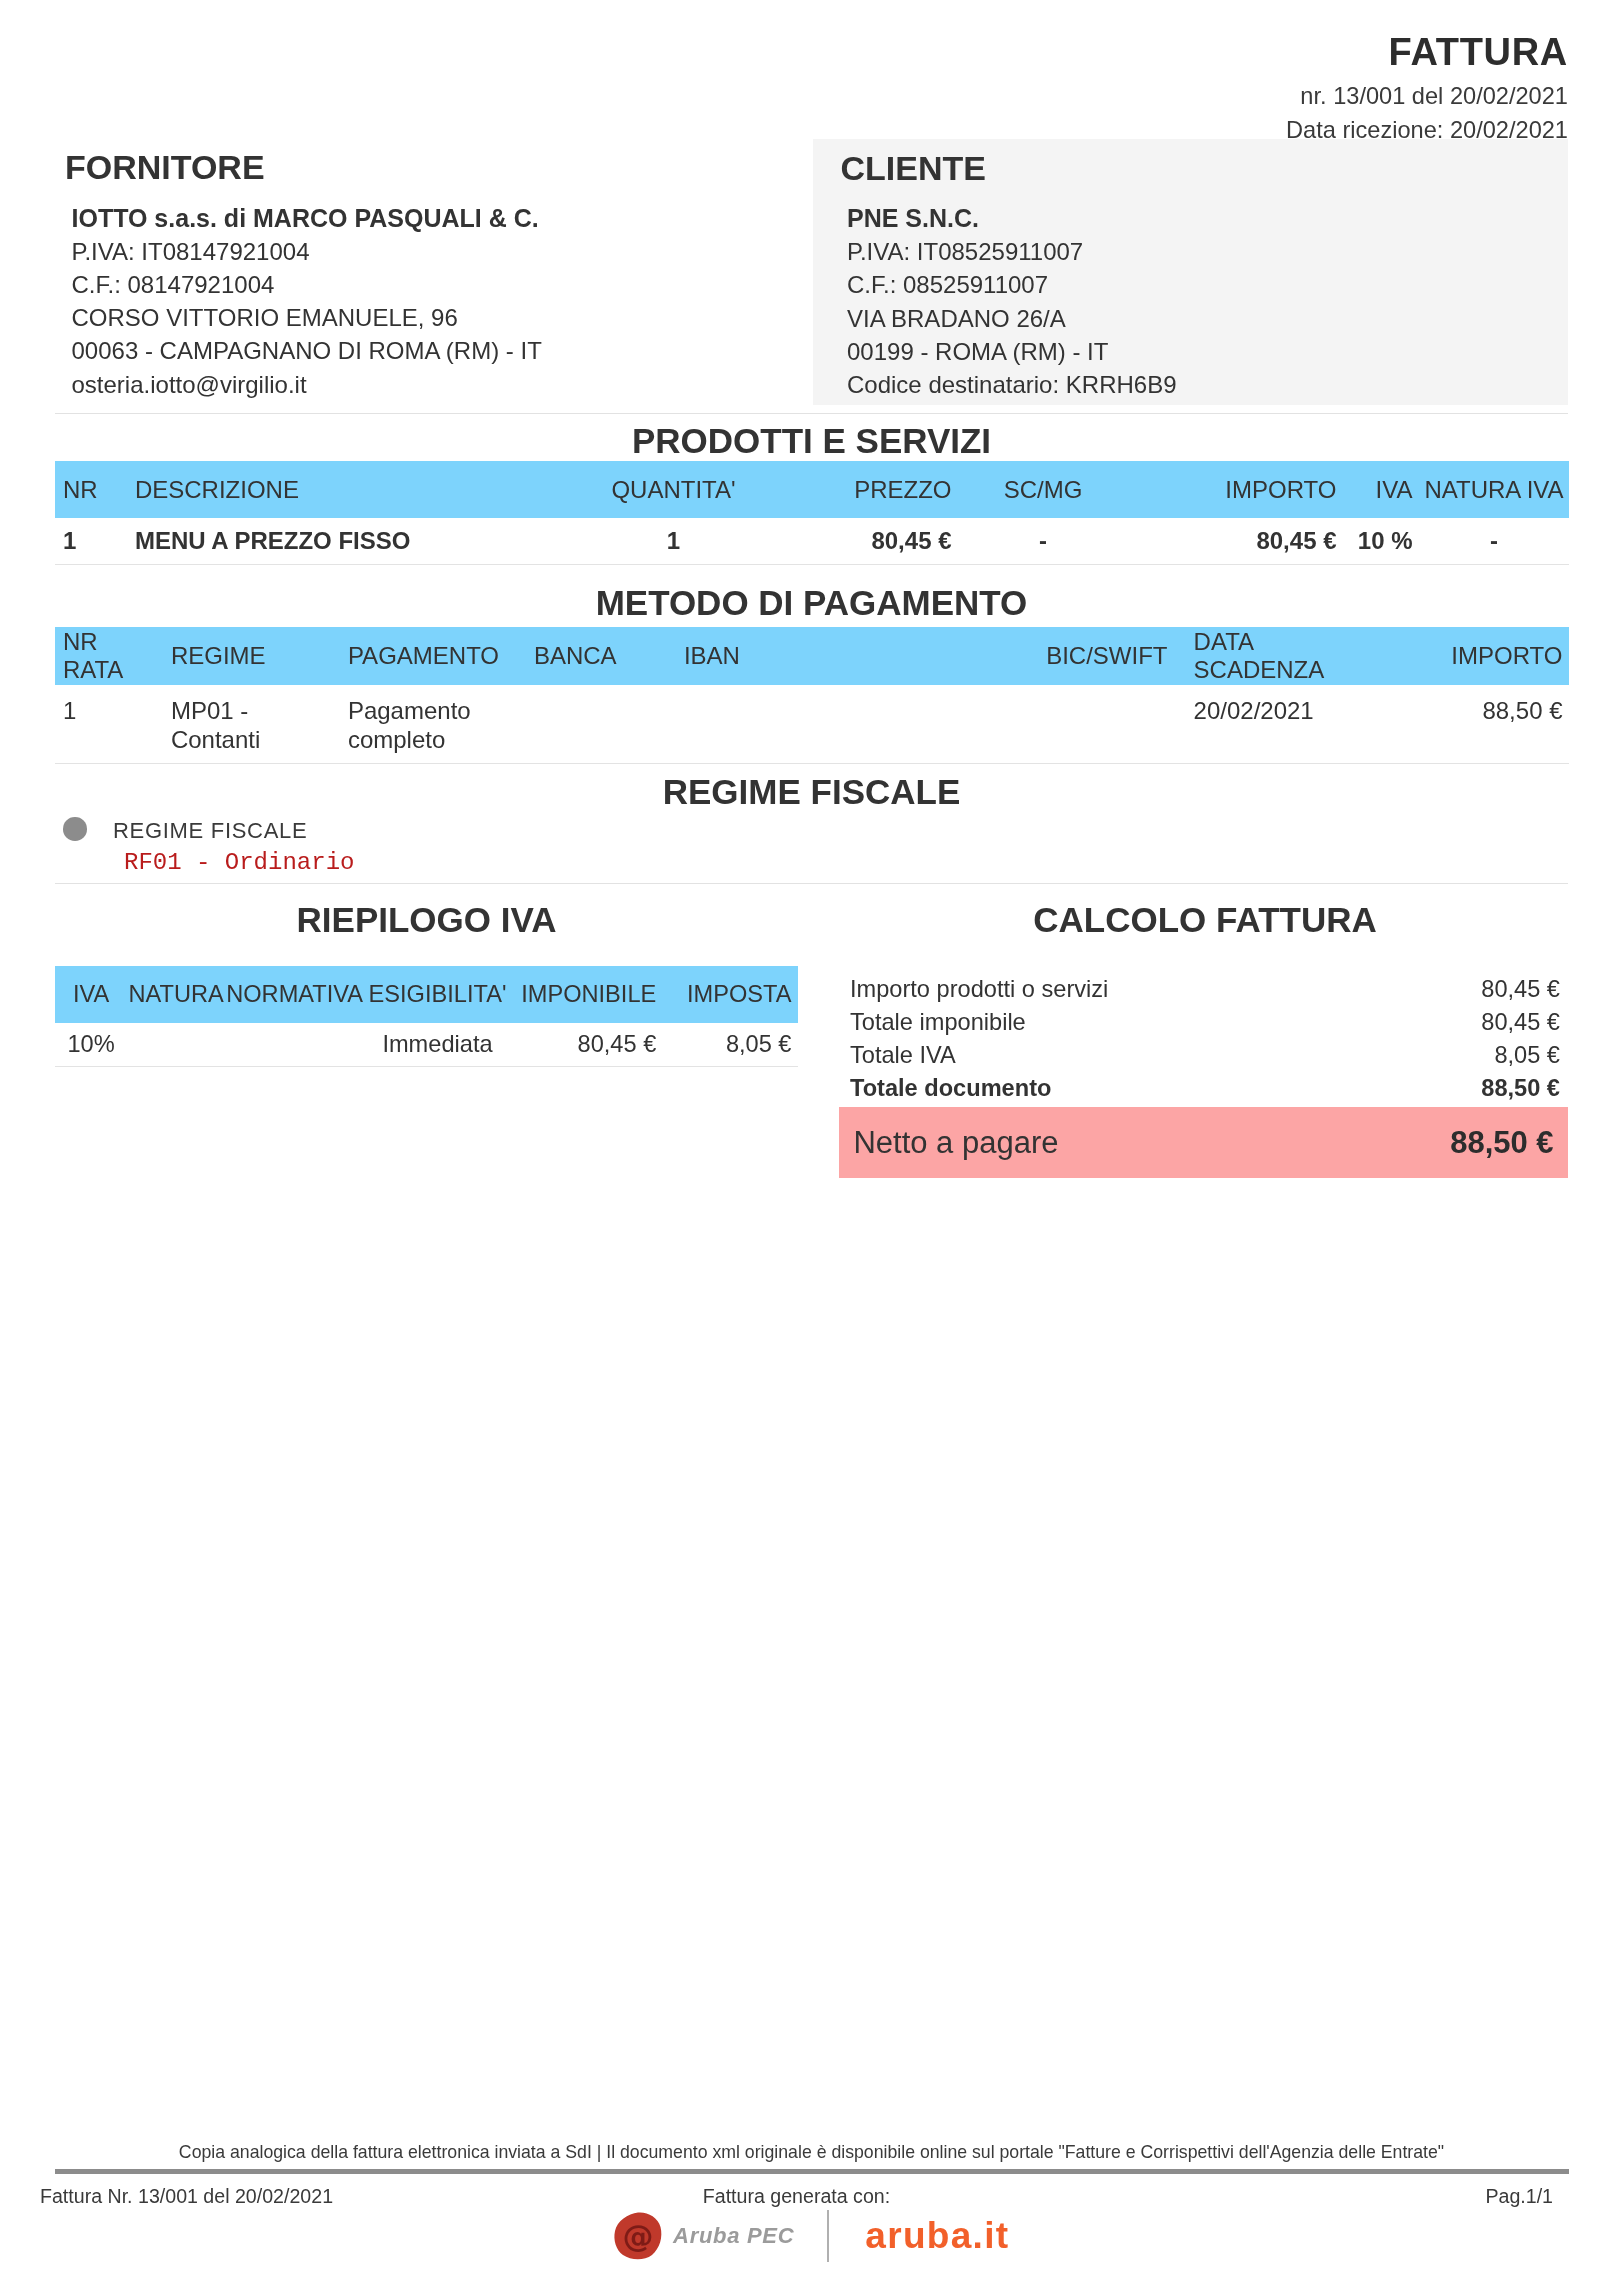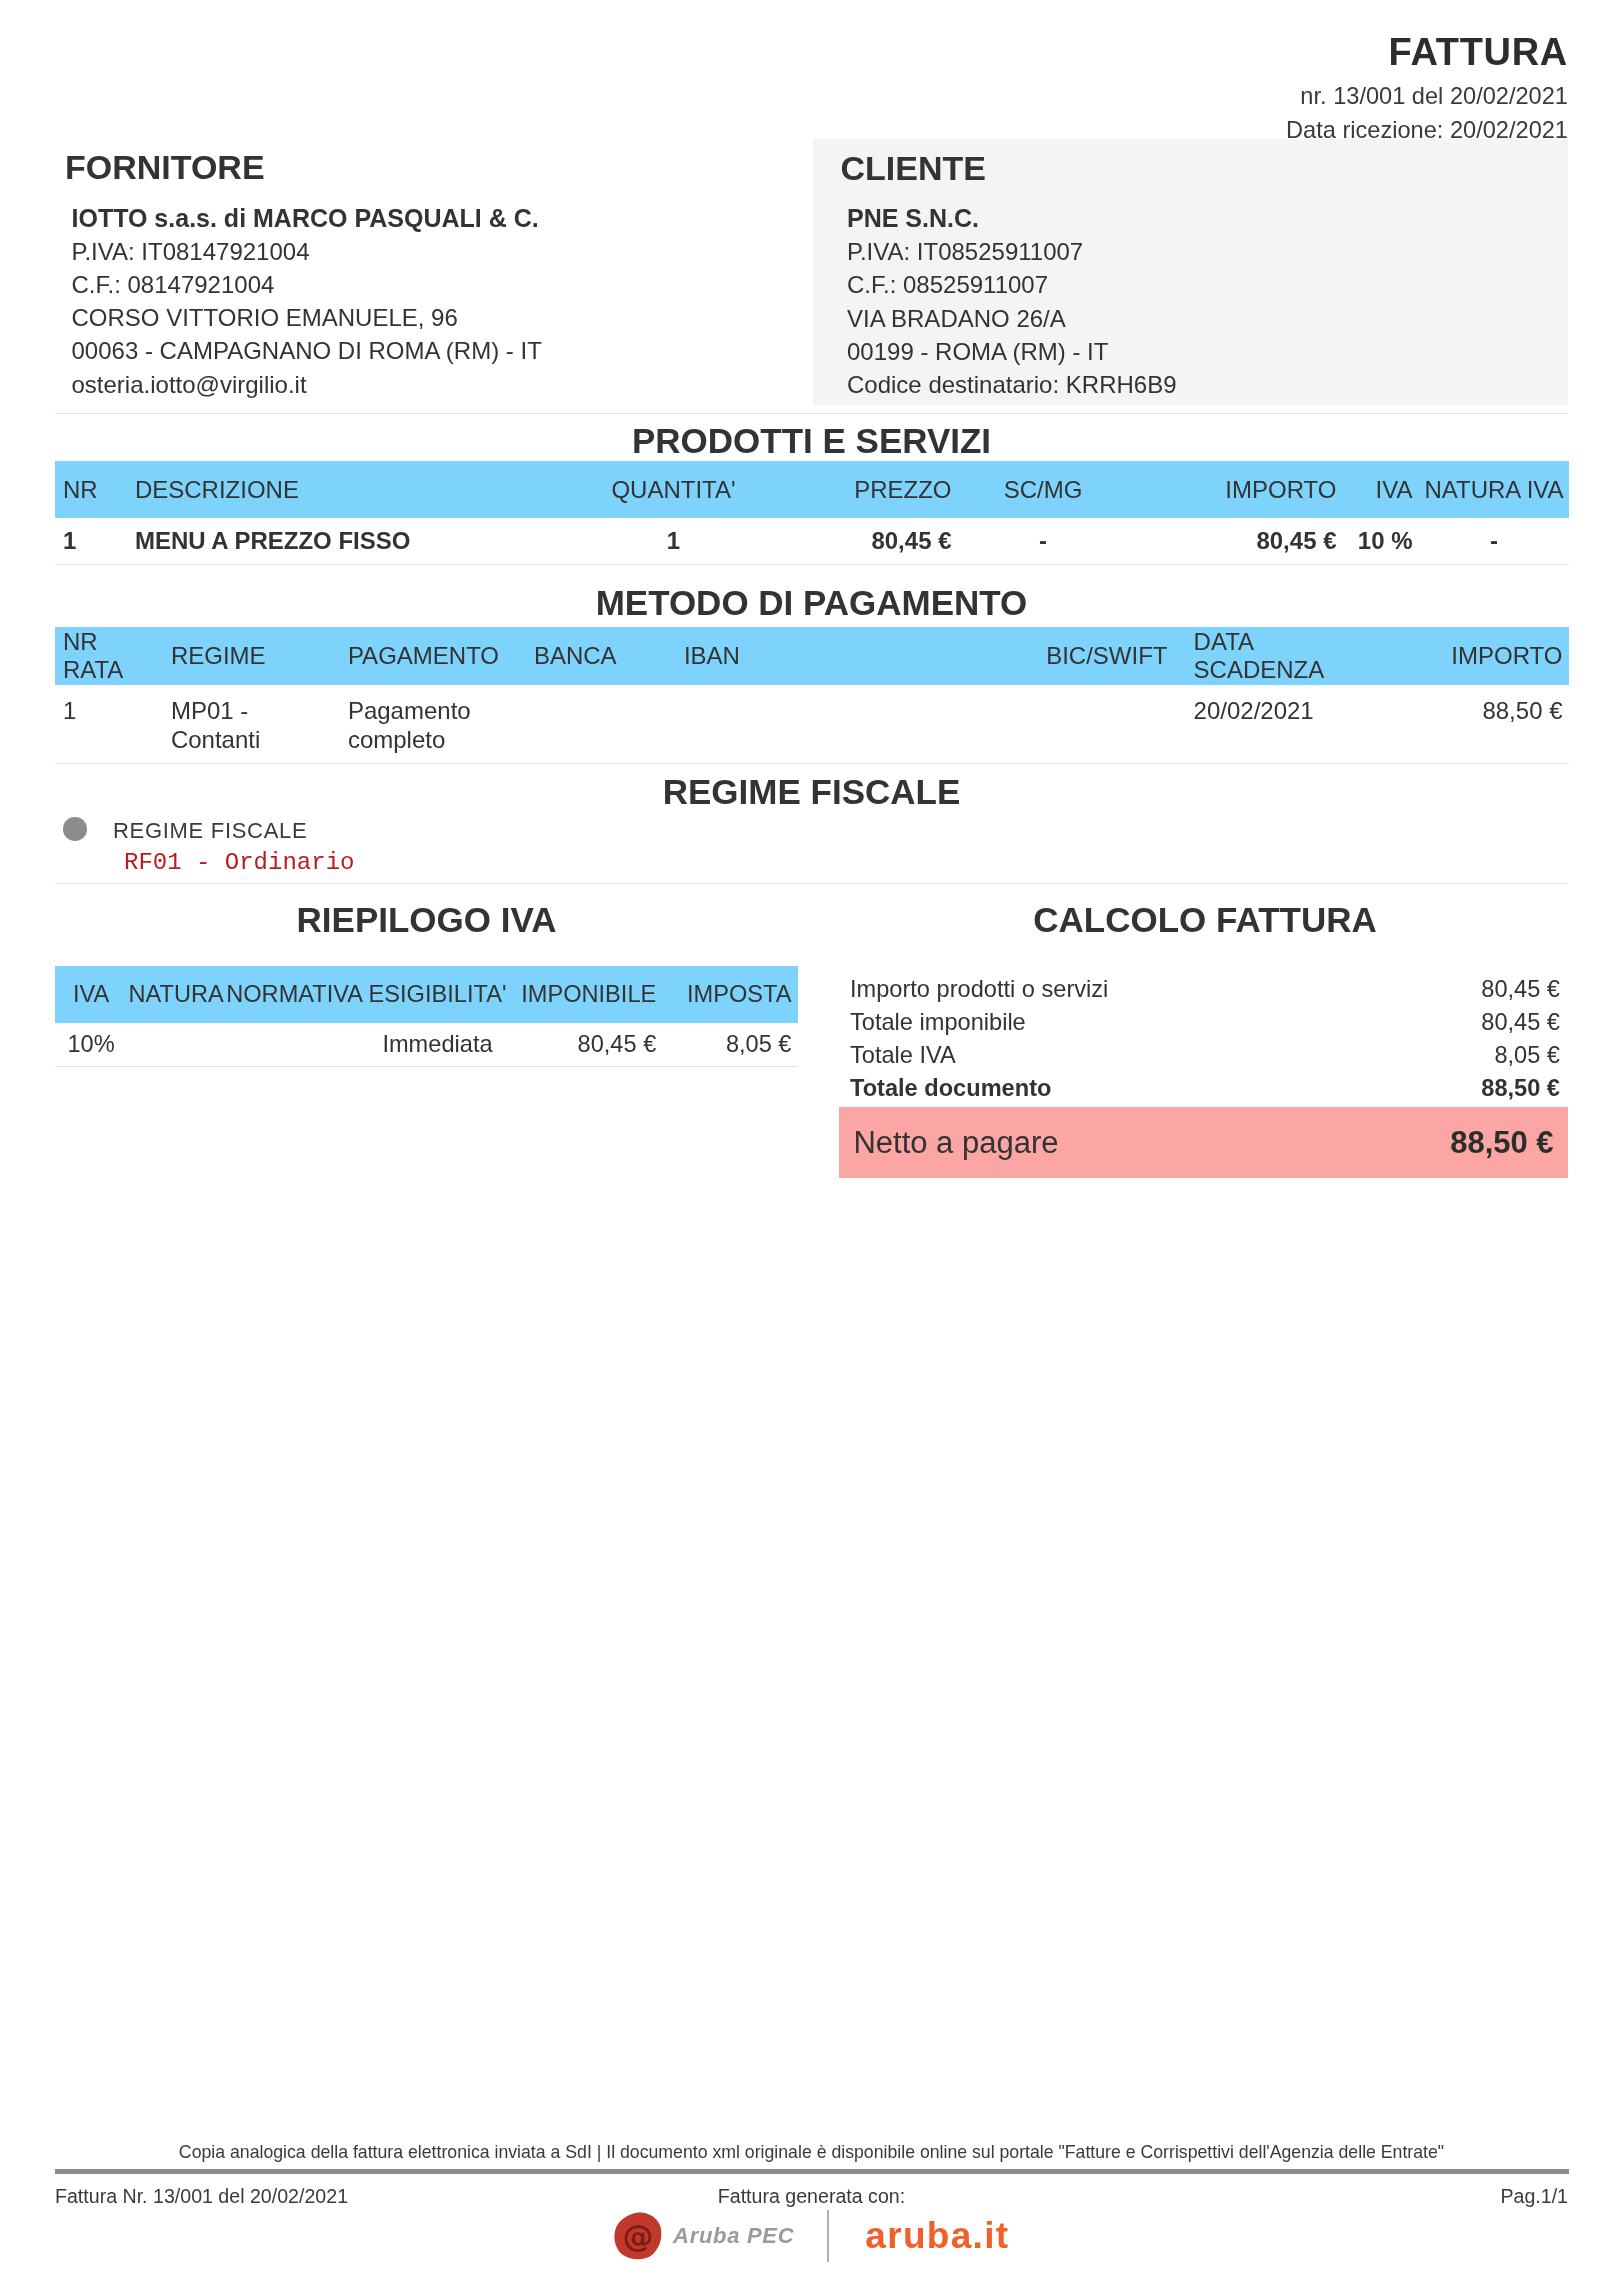--- a/index.html
+++ b/index.html
@@ -61,21 +61,21 @@
   .netto-band {
     position:absolute; left:839px; top:1107px; width:729px; height:71px; background:#fca5a5;
     display:flex; align-items:center; justify-content:space-between; box-sizing:border-box; padding:0 14.4px;
   }
   .netto-label { font-size:31px; color:#333; }
   .netto-value { font-size:31px; font-weight:bold; color:#2d2d2d; }
 
   
   .disclaimer { position:absolute; left:55px; width:1513px; top:2142px; text-align:center; font-size:17.7px; color:#3a3a3a; }
   .footer-rule { position:absolute; left:55px; width:1514px; top:2169px; height:5.2px; background:#8c8c8c; }
-  .footer-row { position:absolute; left:55px; width:1513px; top:2185px; display:flex; font-size:19.6px; color:#3a3a3a; }
+  .footer-row { position:absolute; left:40px; width:1513px; top:2185px; display:flex; font-size:19.6px; color:#3a3a3a; }
   .footer-row .f-left { flex:1; text-align:left; }
   .footer-row .f-center { flex:1; text-align:center; }
   .footer-row .f-right { flex:1; text-align:right; }
 
   .logos { position:absolute; left:0; top:2210px; width:1622px; display:flex; align-items:center; justify-content:center; }
   .logo-pec { display:flex; align-items:center; margin-right:33px; }
   .pec-seal { width:50px; height:50px; margin-right:10.5px; }
   .pec-text { font-size:22px; font-weight:bold; font-style:italic; color:#9b9b9b; letter-spacing:0.7px; }
   .logo-divider { width:2px; height:52px; background:#b0b0b0; }
   .logo-aruba { margin-left:36px; font-size:37px; font-weight:800; color:#f2602a; letter-spacing:1.3px; }

